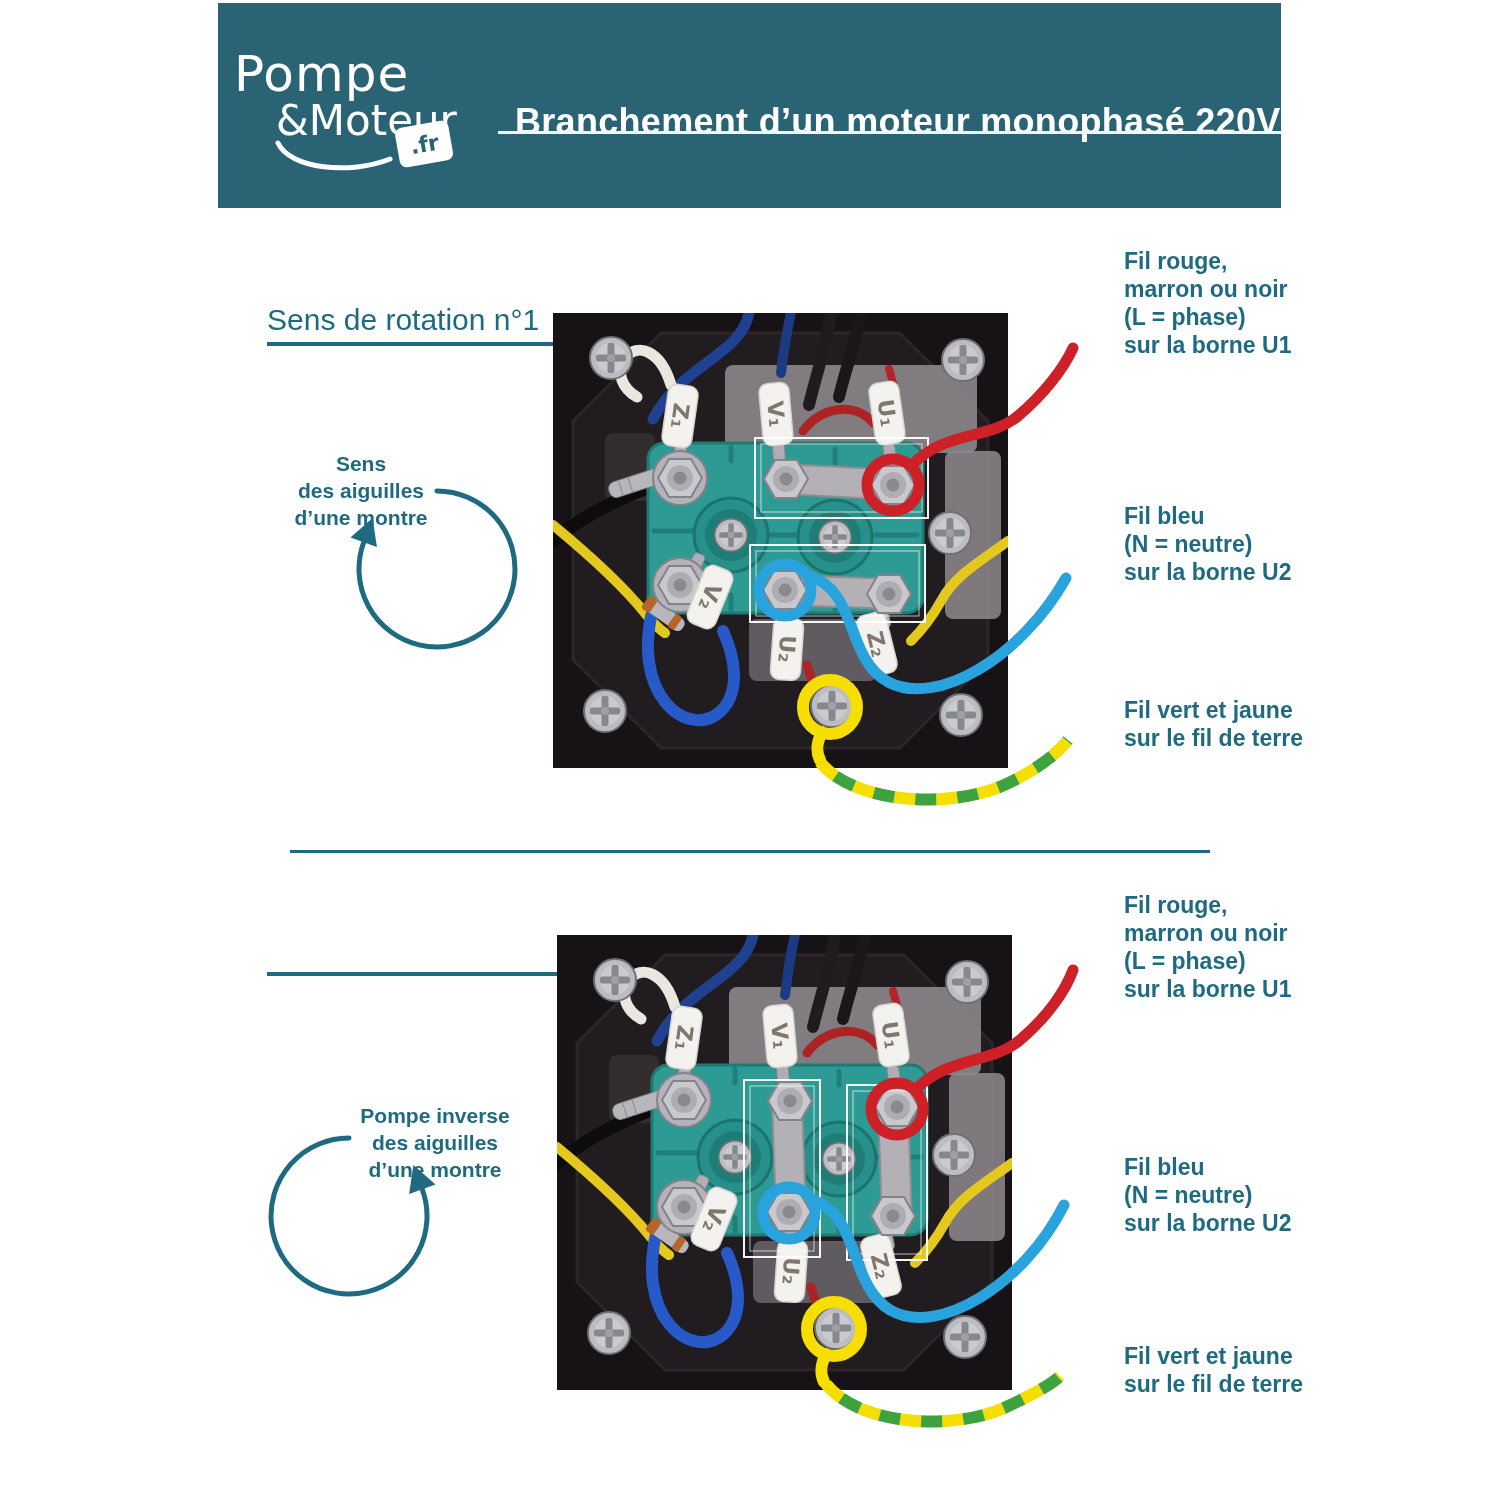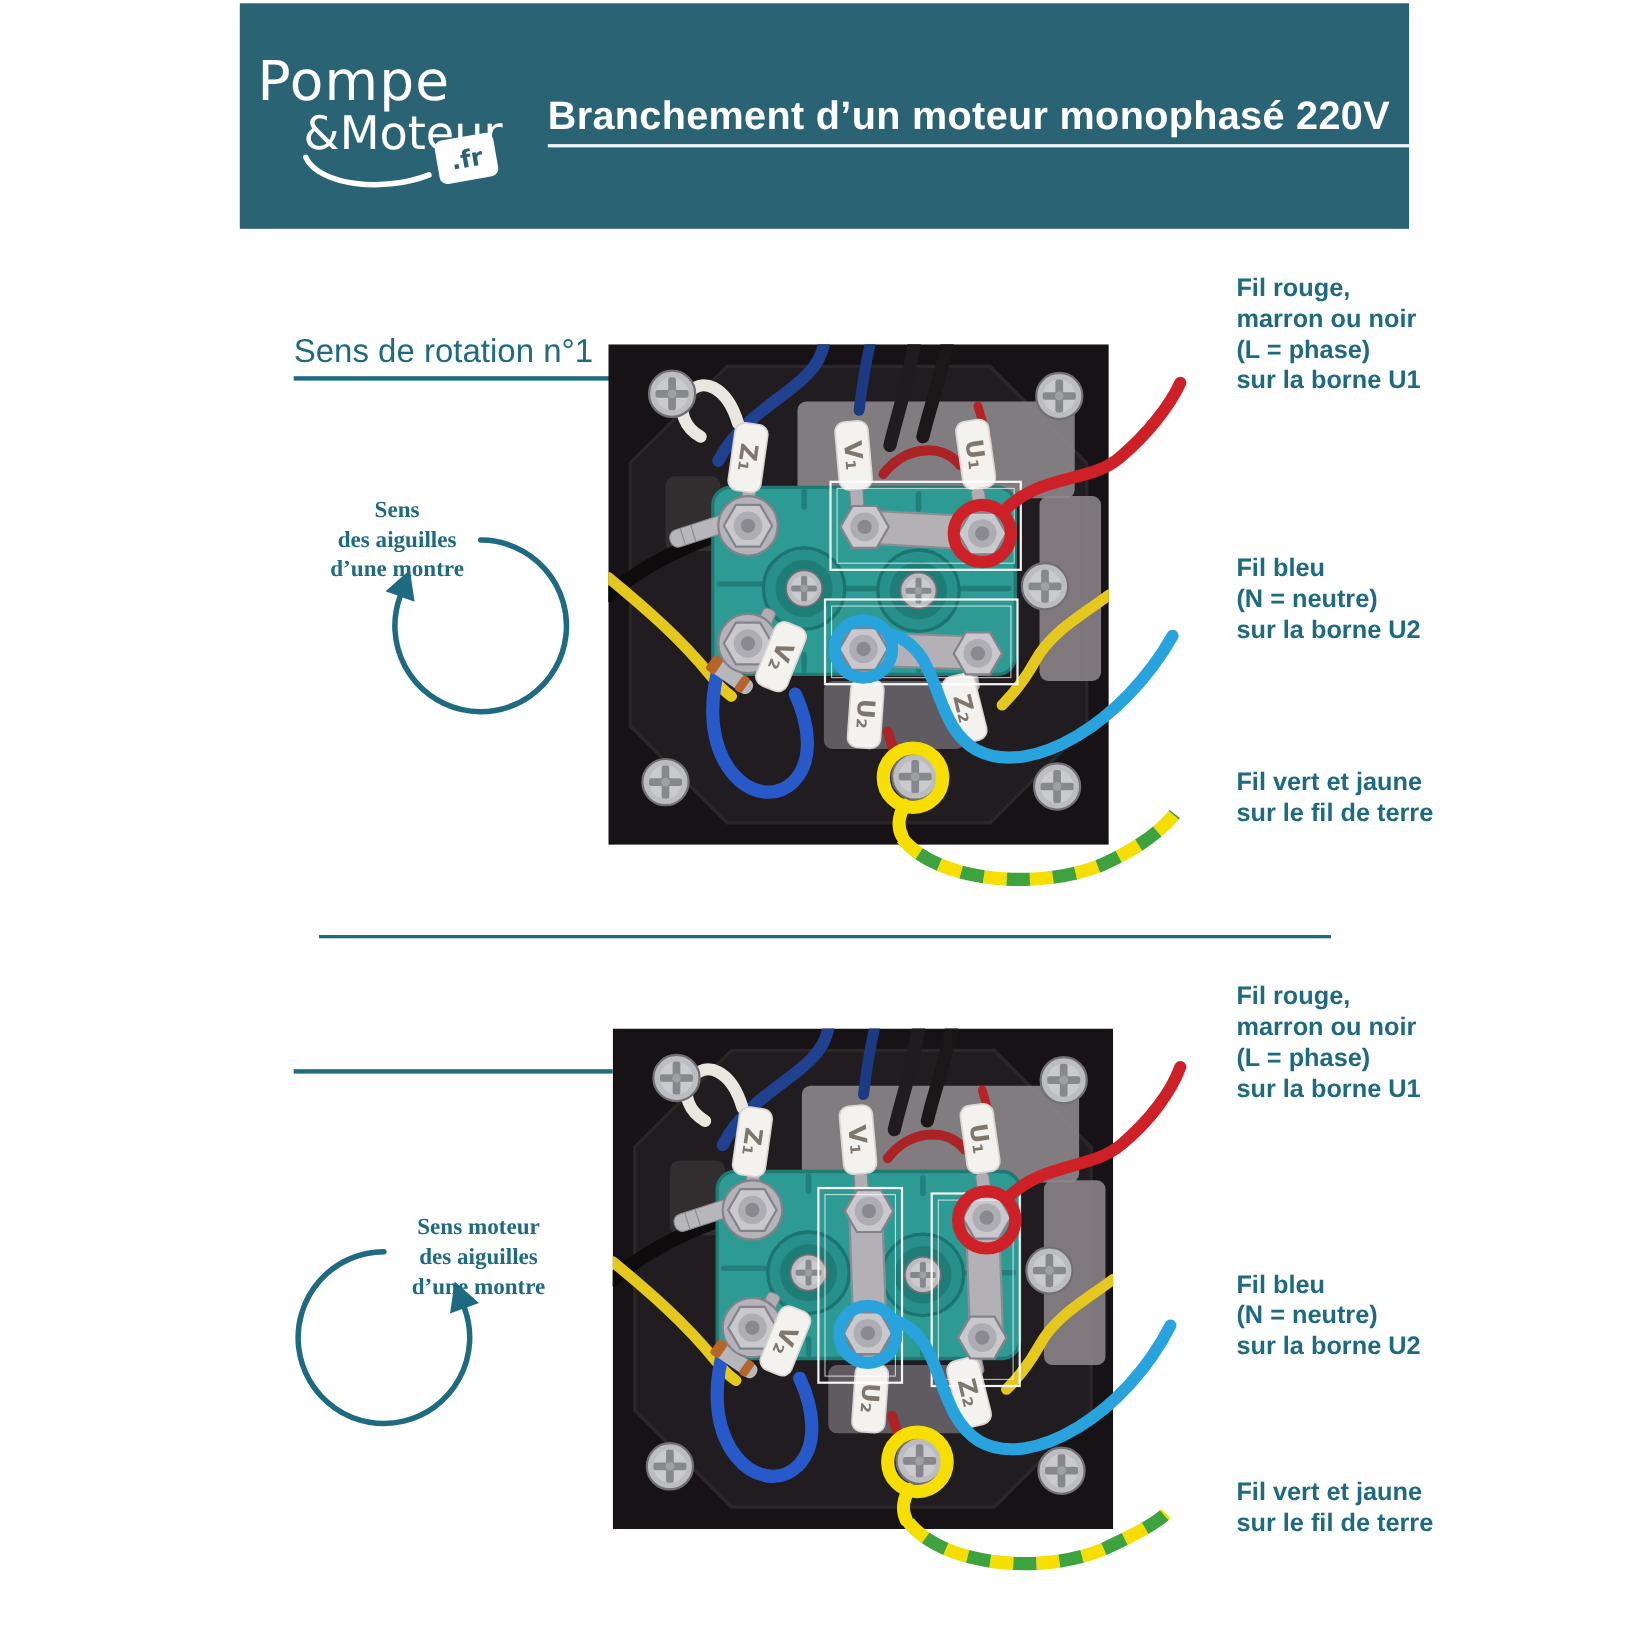--- a/index.html
+++ b/index.html
@@ -8,21 +8,21 @@
   .abs{position:absolute;}
   
   .header-bar{left:218px;top:3px;width:1063px;height:205px;background:#2A6374;}
   .title{left:498px;top:84px;width:783px;color:#fff;font-size:36px;font-weight:bold;
          letter-spacing:.3px;white-space:nowrap;}
   .title-underline{left:498px;top:131px;width:783px;height:3px;background:#eef7f9;}
   
   .sec-head{width:320px;color:#1E6A80;font-size:30px;font-weight:normal;white-space:nowrap;}
   .sec-underline{width:290px;height:4px;background:#1E6A80;}
   
-  .rot{width:210px;text-align:center;color:#1E6A80;font-size:21px;line-height:27px;font-weight:bold;font-family:Liberation Serif, serif;}
+  .rot{width:210px;text-align:center;color:#1E6A80;font-size:21px;line-height:27px;font-weight:bold;}
   
   .ann{color:#1E6A80;font-size:23px;line-height:28px;font-weight:bold;white-space:nowrap;margin-left:46px;}
   .divider{left:290px;top:850px;width:920px;height:3px;background:#1E6A80;}
   .photo{position:absolute;width:455px;height:455px;}
   .overlay{position:absolute;left:0;top:0;width:1500px;height:1500px;pointer-events:none;z-index:6;}
   svg text{font-family:"DejaVu Sans",sans-serif;}
 </style>
 </head>
 <body>
 
@@ -135,21 +135,21 @@
     <svg class="abs" style="left:14px;top:44px" width="240" height="140" viewBox="0 0 240 140">
       <text x="2" y="44" font-family="DejaVu Serif, serif" font-size="50" fill="#ffffff" letter-spacing="1">Pompe</text>
       <text x="44" y="88" font-family="DejaVu Serif, serif" font-size="42" fill="#ffffff">&amp;Moteur</text>
       <path d="M46,96 C58,122 118,128 158,112" stroke="#ffffff" stroke-width="5" fill="none" stroke-linecap="round"></path>
       <g transform="translate(162,82) rotate(-10)">
         <rect x="0" y="0" width="54" height="40" rx="7" fill="#ffffff"></rect>
         <text x="13" y="28" font-size="22" font-weight="bold" fill="#2A6374">.fr</text>
       </g>
     </svg>
   </div>
-  <h1 class="abs title" style="margin:0">Branchement d’un moteur monophasé 220V</h1>
+  <h1 class="abs title" style="margin:17px">Branchement d’un moteur monophasé 220V</h1>
   <div class="abs title-underline"></div>
 
   <div class="abs sec-head" style="left:267px;top:303px">Sens de rotation n°1</div>
   <div class="abs sec-underline" style="left:267px;top:342px"></div>
 
   <div class="abs rot" style="left:256px;top:450px">
     <div>Sens</div>
     <div>des aiguilles</div>
     <div>d’une montre</div>
   </div>
@@ -196,21 +196,21 @@
   <div class="abs ann" style="left:1078px;top:696px">
     <div>Fil vert et jaune</div>
     <div>sur le fil de terre</div>
   </div>
 
   <div class="abs divider"></div>
 
   <div class="abs sec-underline" style="left:267px;top:972px"></div>
 
   <div class="abs rot" style="left:330px;top:1102px">
-    <div>Sens moteur</div>
+    <div>Pompe inverse</div>
     <div>des aiguilles</div>
     <div>d’une montre</div>
   </div>
   <svg class="abs" style="left:254px;top:1119px" width="190" height="190" viewBox="0 0 190 190">
     <path d="M95,19 A78,78 0 1 0 168.3,70.3" fill="none" stroke="#1E6A80" stroke-width="5" stroke-linecap="round"></path>
     <polygon points="159.4,45.9 155.1,75.1 181.5,65.5" fill="#1E6A80"></polygon>
   </svg>
 
   <svg class="photo" style="left:557px;top:935px" viewBox="0 0 455 455">
     <use href="#tbox-proto"></use>

